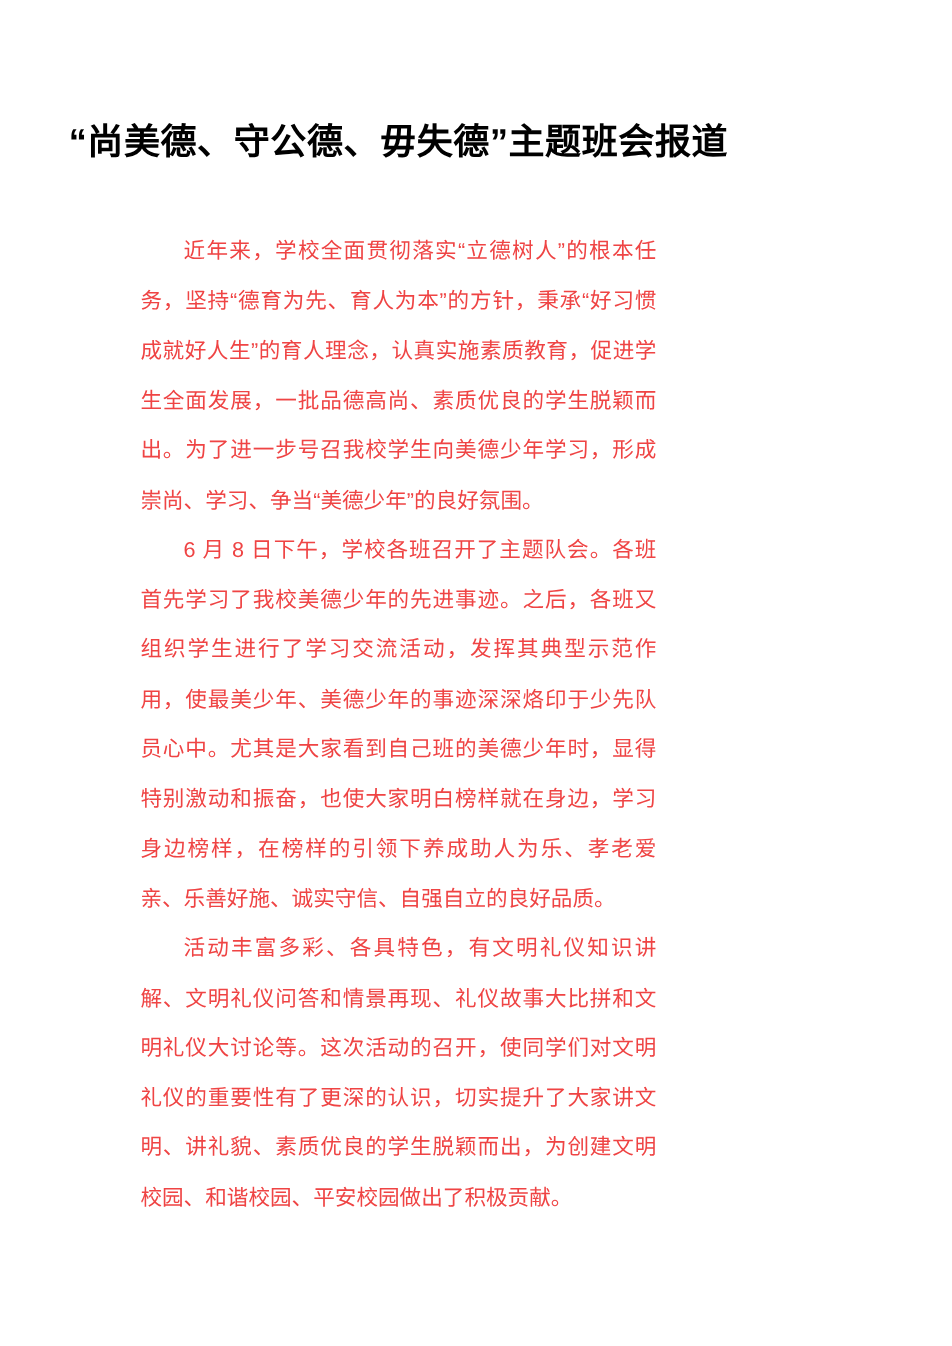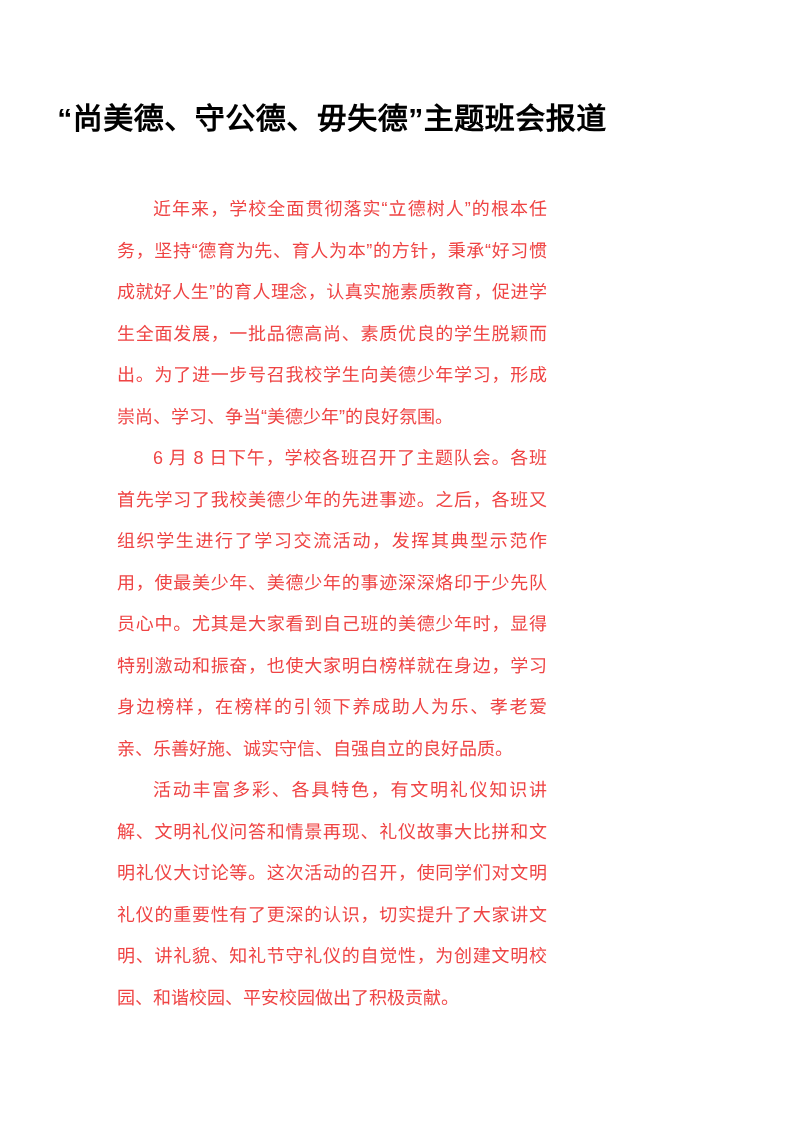--- a/index.html
+++ b/index.html
@@ -40,15 +40,15 @@
   }
 </style>
 </head>
 <body>
 
 <div class="page">
   <h1 class="doc-title">“尚美德、守公德、毋失德”主题班会报道</h1>
   <div class="doc-content">
     <p>近年来，学校全面贯彻落实“立德树人”的根本任务，坚持“德育为先、育人为本”的方针，秉承“好习惯成就好人生”的育人理念，认真实施素质教育，促进学生全面发展，一批品德高尚、素质优良的学生脱颖而出。为了进一步号召我校学生向美德少年学习，形成崇尚、学习、争当“美德少年”的良好氛围。</p>
     <p>6 月 8 日下午，学校各班召开了主题队会。各班首先学习了我校美德少年的先进事迹。之后，各班又组织学生进行了学习交流活动，发挥其典型示范作用，使最美少年、美德少年的事迹深深烙印于少先队员心中。尤其是大家看到自己班的美德少年时，显得特别激动和振奋，也使大家明白榜样就在身边，学习身边榜样，在榜样的引领下养成助人为乐、孝老爱亲、乐善好施、诚实守信、自强自立的良好品质。</p>
-    <p>活动丰富多彩、各具特色，有文明礼仪知识讲解、文明礼仪问答和情景再现、礼仪故事大比拼和文明礼仪大讨论等。这次活动的召开，使同学们对文明礼仪的重要性有了更深的认识，切实提升了大家讲文明、讲礼貌、知礼节守礼仪的自觉性，为创建文明校园、和谐校园、平安校园做出了积极贡献。</p>
+    <p>活动丰富多彩、各具特色，有文明礼仪知识讲解、文明礼仪问答和情景再现、礼仪故事大比拼和文明礼仪大讨论等。这次活动的召开，使同学们对文明礼仪的重要性有了更深的认识，切实提升了大家讲文明、讲礼貌、素质优良的学生脱颖而出，为创建文明校园、和谐校园、平安校园做出了积极贡献。</p>
   </div>
 </div>
 
 </body></html>

